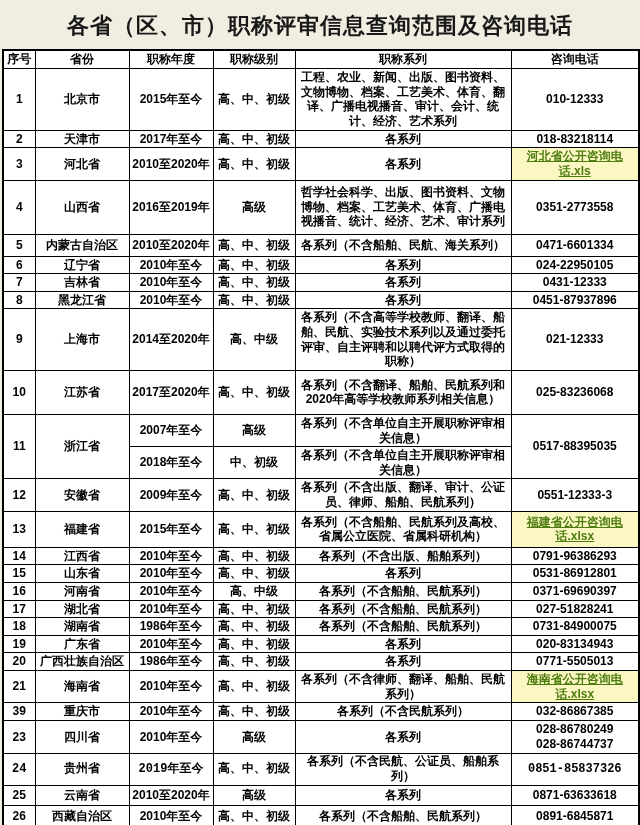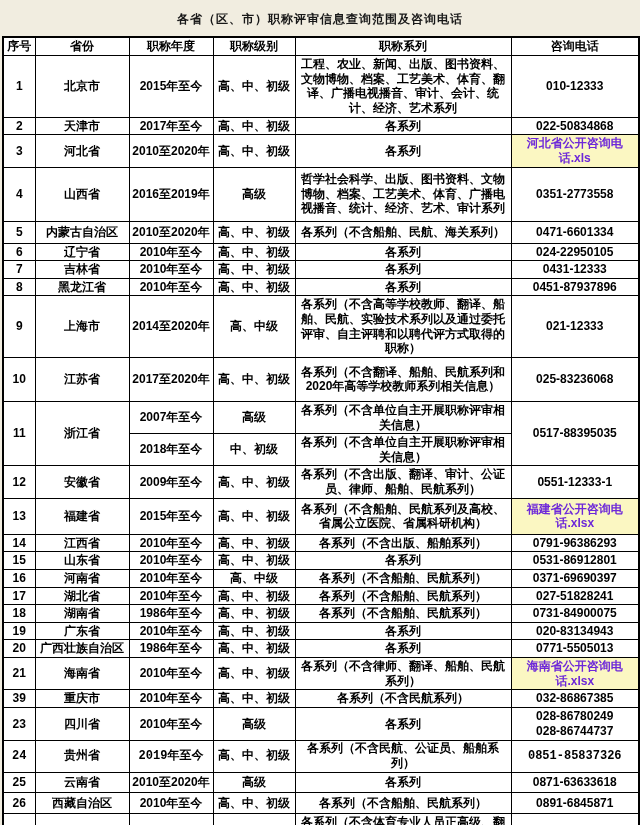--- a/index.html
+++ b/index.html
@@ -6,21 +6,21 @@
     margin: 0; padding: 0;
     width: 640px; height: 825px;
     background: #f1ede0;
     overflow: hidden;
     font-family: "Liberation Sans", "DejaVu Sans", sans-serif;
   }
   .page { padding: 1px 2px 0 2px; }
   .title {
     text-align: center;
     font-weight: bold;
-    font-size: 12px;
+    font-size: 22px;
     color: #181818;
     padding: 10px 0 8px 0;
     letter-spacing: 1px;
   }
   table.sheet {
     border-collapse: collapse;
     table-layout: fixed;
     width: 636px;
     background: #fff;
     border: 2px solid #000;
@@ -52,21 +52,22 @@
   .sheet tbody tr:nth-child(22) { height: 30px; }
   .sheet tbody tr:nth-child(24) { height: 24px; }
   .sheet tbody tr:nth-child(25) { height: 30px; font-family: Liberation Mono, monospace; }
   .sheet tbody tr:nth-child(26) { height: 20px; }
   .sheet tbody tr:nth-child(27) { height: 21px; padding-left: 20px; }
   .sheet tbody tr:nth-child(28) { height: 36px; }
   .sheet tbody tr:nth-child(29) { height: 20px; }
   .sheet tbody tr:nth-child(30) { height: 30px; }
   td.link-cell { background: #fbf7c2; }
   .xls-link {
-    color: #6d28d9;
+    color: #4d7c0f;
+    text-decoration: underline;
     cursor: pointer;
   }
   .phone-line { line-height: 1.25; }
 </style>
 </head>
 <body>
 
 <div class="page">
   <div class="title">各省（区、市）职称评审信息查询范围及咨询电话</div>
   <table class="sheet">
@@ -96,21 +97,21 @@
           <td>高、中、初级</td>
           <td>工程、农业、新闻、出版、图书资料、文物博物、档案、工艺美术、体育、翻译、广播电视播音、审计、会计、统计、经济、艺术系列</td>
           <td>010-12333</td>
         </tr>
         <tr>
           <td>2</td>
           <td>天津市</td>
           <td>2017年至今</td>
           <td>高、中、初级</td>
           <td>各系列</td>
-          <td>022-50834868</td>
+          <td>018-83218114</td>
         </tr>
         <tr>
           <td>3</td>
           <td>河北省</td>
           <td>2010至2020年</td>
           <td>高、中、初级</td>
           <td>各系列</td>
           <td class="link-cell"><span class="xls-link">河北省公开咨询电话.xls</span></td>
         </tr>
         <tr>
@@ -181,21 +182,21 @@
           <td>2018年至今</td>
           <td>中、初级</td>
           <td>各系列（不含单位自主开展职称评审相关信息）</td>
         </tr>
         <tr>
           <td>12</td>
           <td>安徽省</td>
           <td>2009年至今</td>
           <td>高、中、初级</td>
           <td>各系列（不含出版、翻译、审计、公证员、律师、船舶、民航系列）</td>
-          <td>0551-12333-1</td>
+          <td>0551-12333-3</td>
         </tr>
         <tr>
           <td>13</td>
           <td>福建省</td>
           <td>2015年至今</td>
           <td>高、中、初级</td>
           <td>各系列（不含船舶、民航系列及高校、省属公立医院、省属科研机构）</td>
           <td class="link-cell"><span class="xls-link">福建省公开咨询电话.xlsx</span></td>
         </tr>
         <tr>

